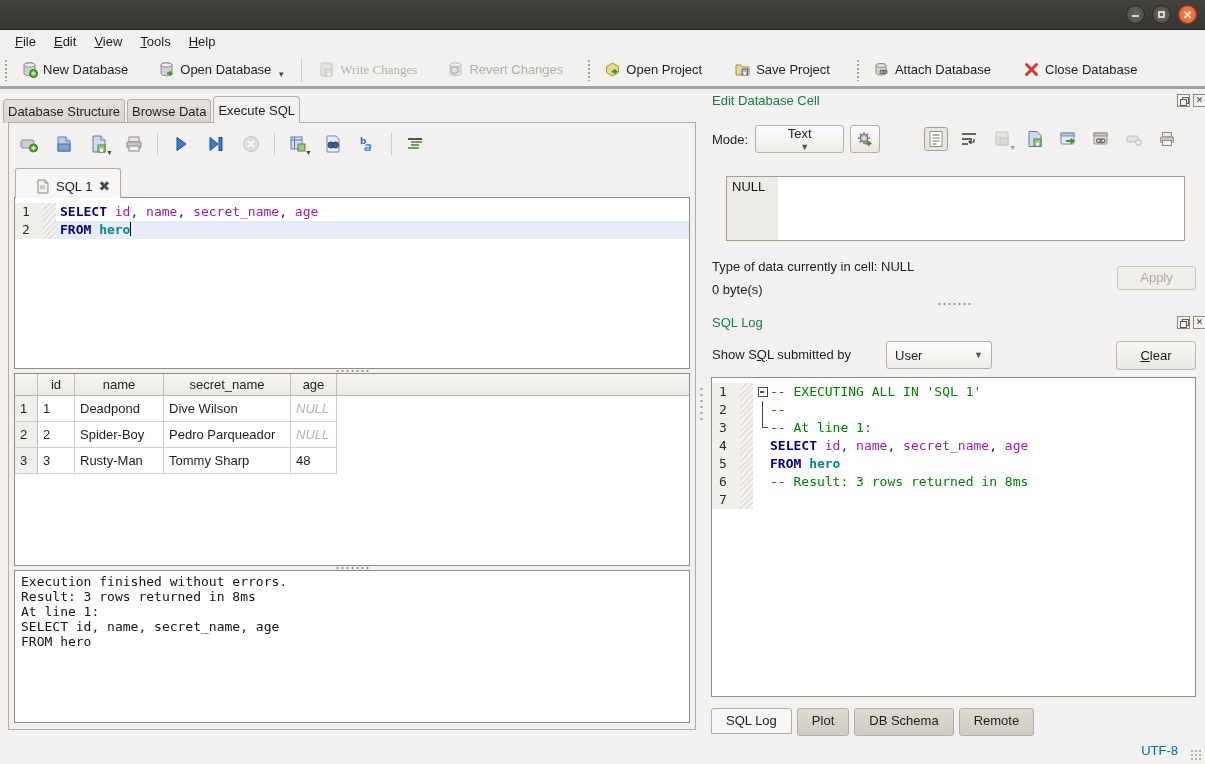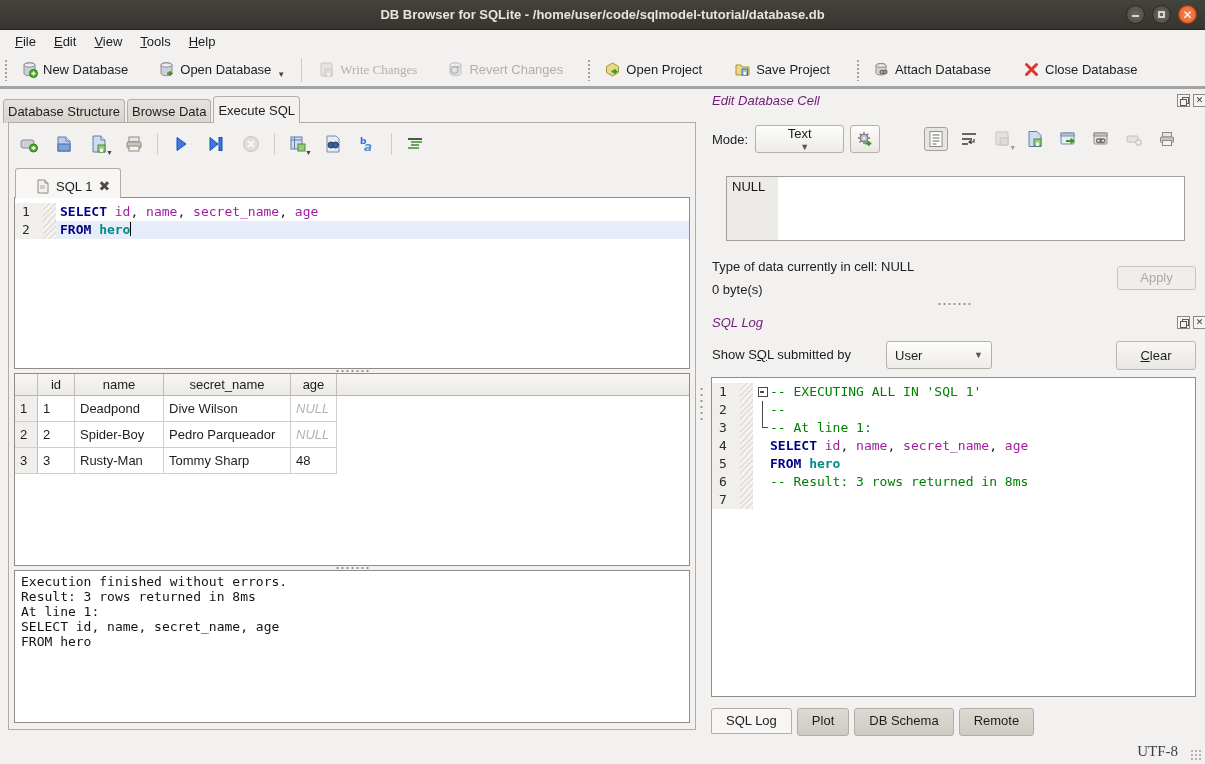--- a/index.html
+++ b/index.html
@@ -104,21 +104,21 @@
     background-image:radial-gradient(circle,#94908a 1px,transparent 1.2px); background-size:5px 4px; }
   .vsplit { position:absolute; left:699px; top:386px; width:6px; height:38px; cursor:col-resize;
     background-image:radial-gradient(circle,#94908a 1px,transparent 1.2px); background-size:5px 6px; }
 
   
   .message-box { position:absolute; left:5px; top:447px; width:676px; height:153px;
     background:#fff; border:1px solid #918d86; padding:3px 6px; }
   .message-box pre { font-family:"DejaVu Sans Mono","Liberation Mono",monospace; font-size:13px; line-height:15px; color:#141414; }
 
   
-  .dock-title { position:absolute; font-size:13px; color:#701a75;font-style:italic; }
+  .dock-title { position:absolute; font-size:13px; color:#15803d; }
   .dock-icons { position:absolute; display:flex; gap:3px; }
   .dock-ic { width:13px; height:13px; border:1px solid #8d8982; background:#f5f4f2; position:relative; cursor:pointer; }
   .dock-ic .restore::before { content:""; position:absolute; left:4px; top:2px; width:5px; height:5px; border:1px solid #5a5852; }
   .dock-ic .restore::after { content:""; position:absolute; left:2px; top:4px; width:5px; height:5px; border:1px solid #5a5852; background:#f5f4f2; }
   .dock-ic .xg { position:absolute; left:0; top:0; width:100%; text-align:center; font-size:9px; line-height:11px; color:#3c3a36; }
 
   .mode-row { position:absolute; left:712px; top:124px; height:30px; display:flex; align-items:center; }
   .combo { border:1px solid #b4b0a8; border-radius:3px; background:linear-gradient(#fdfdfc,#eeece8);
     height:28px; display:flex; align-items:center; padding:0 8px; cursor:pointer; position:relative; }
   .combo .cval { flex:1; }
@@ -148,29 +148,28 @@
 
   .log-box { position:absolute; left:711px; top:377px; width:485px; height:320px; }
 
   
   .bottom-tabs { position:absolute; left:711px; top:708px; display:flex; align-items:flex-start; }
   .btab { padding:4px 14px; border:1px solid #b2aea7; border-radius:3px; background:linear-gradient(#dddad4,#cecbc4);
     margin-right:5px; height:28px; cursor:pointer; }
   .btab.active { background:#f7f6f4; border-radius:3px 3px 0 0; height:26px; }
 
   
-  .status-enc { position:absolute; right:27px; top:743px; color:#404040; font-size:15px;font-family:Liberation Serif, serif; }
+  .status-enc { position:absolute; right:27px; top:743px; color:#0369a1; font-size:13px; }
   .grip { position:absolute; right:3px; bottom:3px; width:12px; height:12px;
     background-image:radial-gradient(circle,#b5b2ac 1px,transparent 1.2px); background-size:4px 4px; cursor:nwse-resize; }
 </style>
 </head>
 <body>
 
 <div class="titlebar">
-  <div class="title">DB Browser for SQLite - /home/user/code/sqlmodel-tutorial/database.db</div>
   <div class="winbtns">
     <span class="wbtn">
         <span class="g-min"></span>
       </span>
     <span class="wbtn">
         <span class="g-max"></span>
       </span>
     <span class="wbtn close">
         <span class="g-close">✕</span>
       </span>

